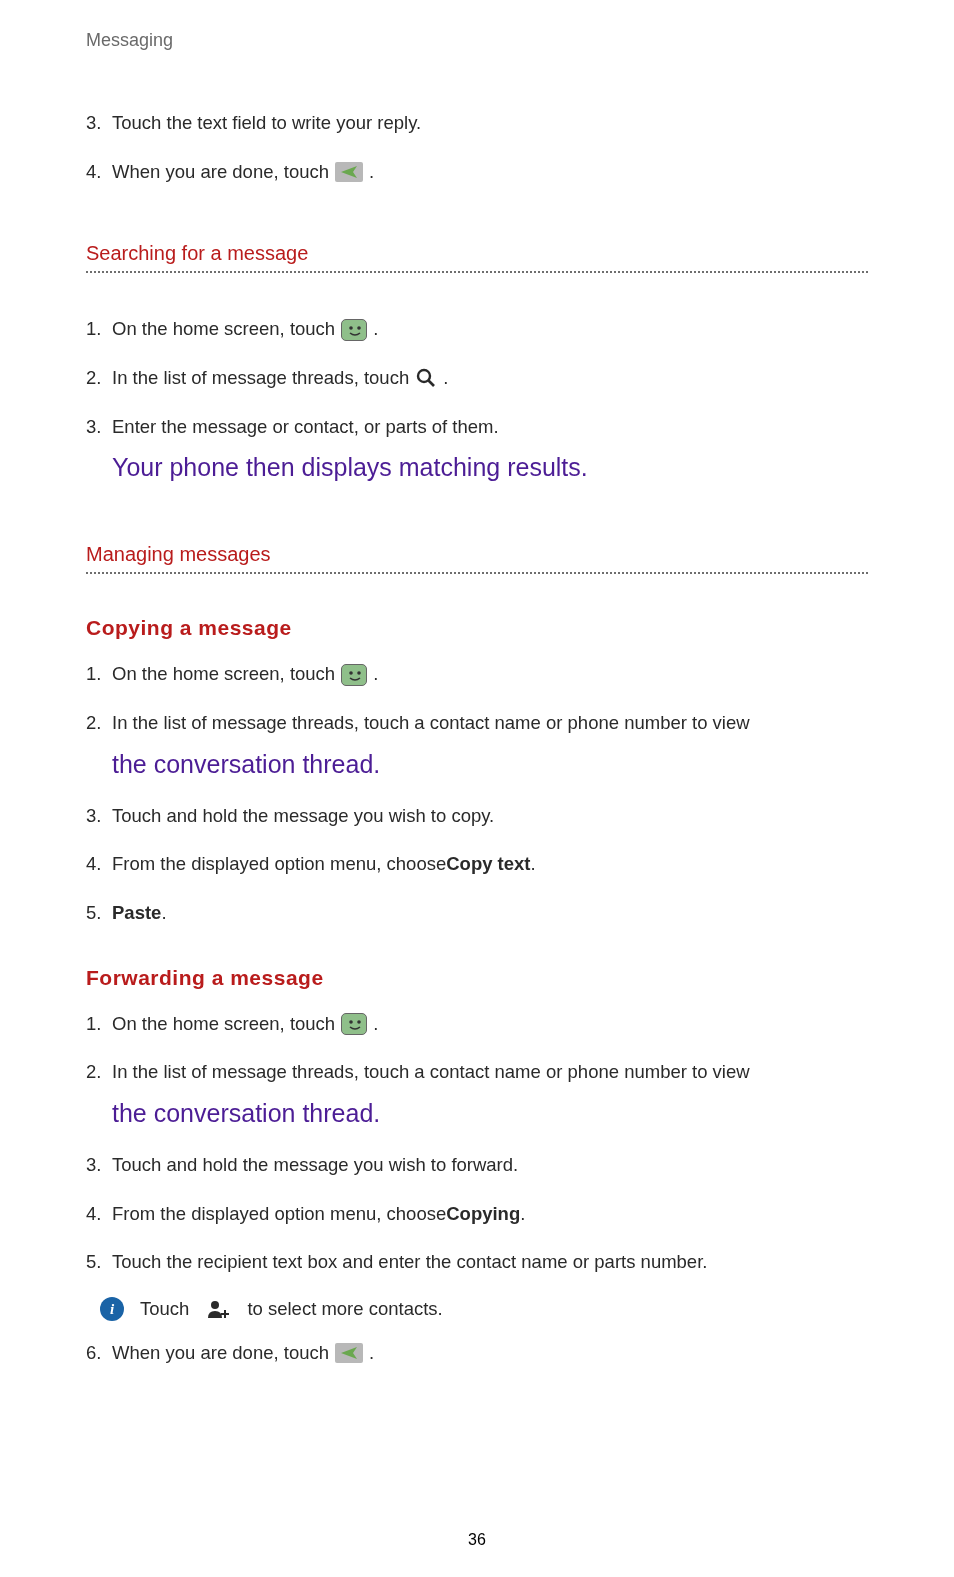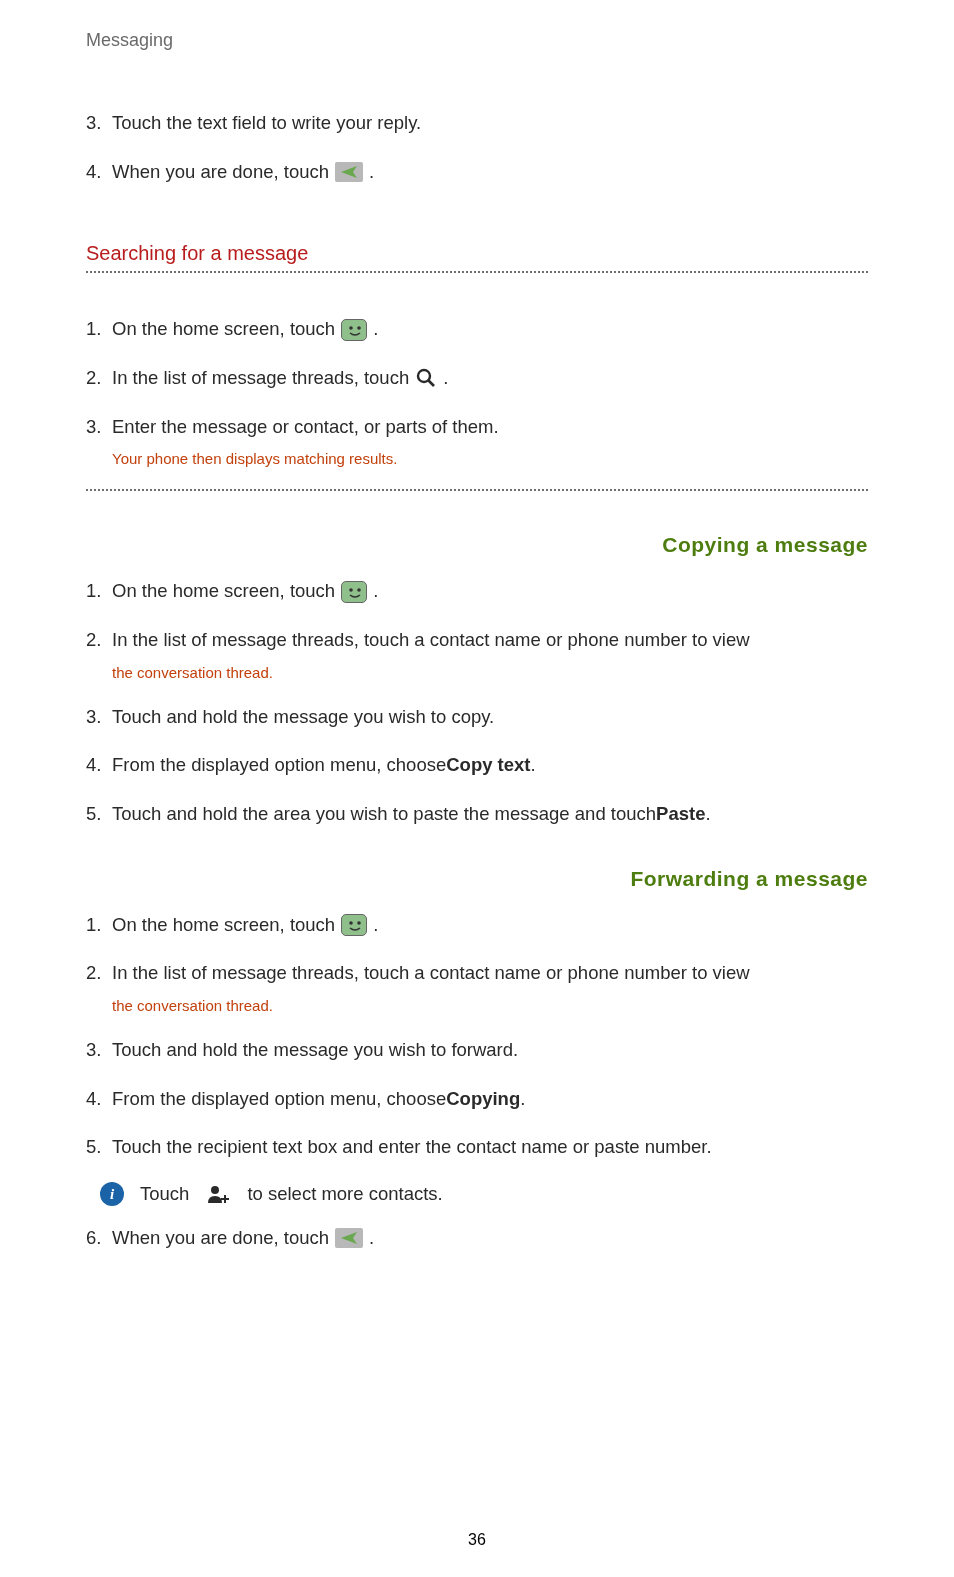--- a/index.html
+++ b/index.html
@@ -27,45 +27,44 @@
       margin-bottom: 20px;
       display: flex;
       align-items: center;
       flex-wrap: wrap;
     }
     .step-num {
       display: inline-block;
       width: 26px;
     }
     .step-cont {
-      font-size: 15px;
-      color: #c2410c;
+      font-size: 25px;
+      color: #4c1d95;
       line-height: 1.6;
       margin: 6px 0 18px 26px;
     }
     .h-section {
       color: #b91c1c;
       font-size: 20px;
       font-weight: 400;
       margin-top: 56px;
       margin-bottom: 6px;
     }
     .dotted-rule {
       border: none;
       border-top: 2px dotted #6e6e6e;
       margin-bottom: 42px;
     }
     .h-sub {
-      color: #4d7c0f;
+      color: #b91c1c;
       font-size: 21px;
       font-weight: 700;
       margin-top: 38px;
       margin-bottom: 20px;
       letter-spacing: 0.5px;
-      text-align: right;
     }
     .icon {
       display: inline-flex;
       align-items: center;
       justify-content: center;
       vertical-align: middle;
       margin: 0 6px;
     }
     .icon-send {
       width: 28px; height: 20px;
@@ -162,20 +161,21 @@
     </span>
     <span>.</span>
   </div>
 
   <div class="step-line" style="margin-bottom:6px;">
     <span class="step-num">3.</span>
     <span>Enter the message or contact, or parts of them.</span>
   </div>
   <div class="step-cont">Your phone then displays matching results.</div>
 
+  <h2 class="h-section">Managing messages</h2>
   <hr class="dotted-rule">
 
   <h3 class="h-sub">Copying  a  message</h3>
 
   <div class="step-line">
     <span class="step-num">1.</span>
     <span>On the home screen, touch </span>
     <span class="icon icon-smile">
       <svg width="26" height="22">
           <circle cx="9" cy="9" r="1.8" fill="#333"></circle>
@@ -199,21 +199,20 @@
 
   <div class="step-line">
     <span class="step-num">4.</span>
     <span>From the displayed option menu, choose </span>
     <strong>Copy text</strong>
     <span>.</span>
   </div>
 
   <div class="step-line">
     <span class="step-num">5.</span>
-    <span>Touch and hold the area you wish to paste the message and touch </span>
     <strong>Paste</strong>
     <span>.</span>
   </div>
 
   <h3 class="h-sub">Forwarding  a  message</h3>
 
   <div class="step-line">
     <span class="step-num">1.</span>
     <span>On the home screen, touch </span>
     <span class="icon icon-smile">
@@ -239,21 +238,21 @@
 
   <div class="step-line">
     <span class="step-num">4.</span>
     <span>From the displayed option menu, choose </span>
     <strong>Copying</strong>
     <span>.</span>
   </div>
 
   <div class="step-line">
     <span class="step-num">5.</span>
-    <span>Touch the recipient text box and enter the contact name or paste number.</span>
+    <span>Touch the recipient text box and enter the contact name or parts number.</span>
   </div>
 
   <div class="tip-row">
     <span class="icon icon-info">i</span>
     <span>Touch </span>
     <span class="icon icon-person-plus">
       <svg width="26" height="22">
           <circle cx="10" cy="7" r="4" fill="#2a2a2a"></circle>
           <path d="M3 20 Q3 13 10 13 Q17 13 17 20 Z" fill="#2a2a2a"></path>
           <line x1="20" y1="12" x2="20" y2="20" stroke="#2a2a2a" stroke-width="2"></line>

